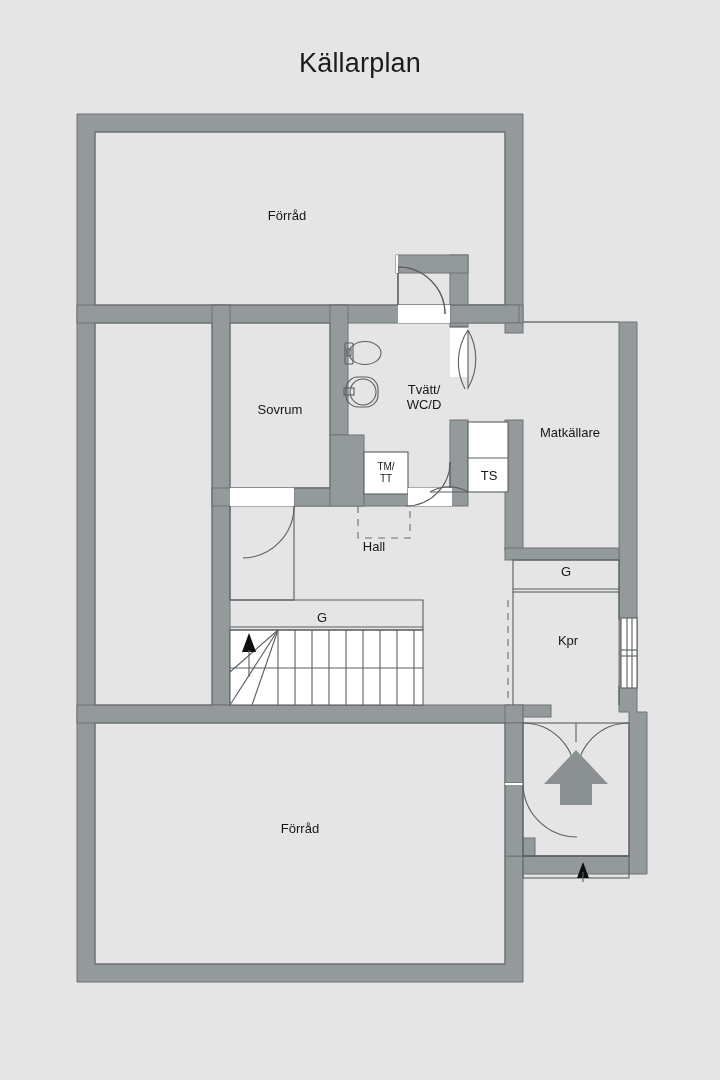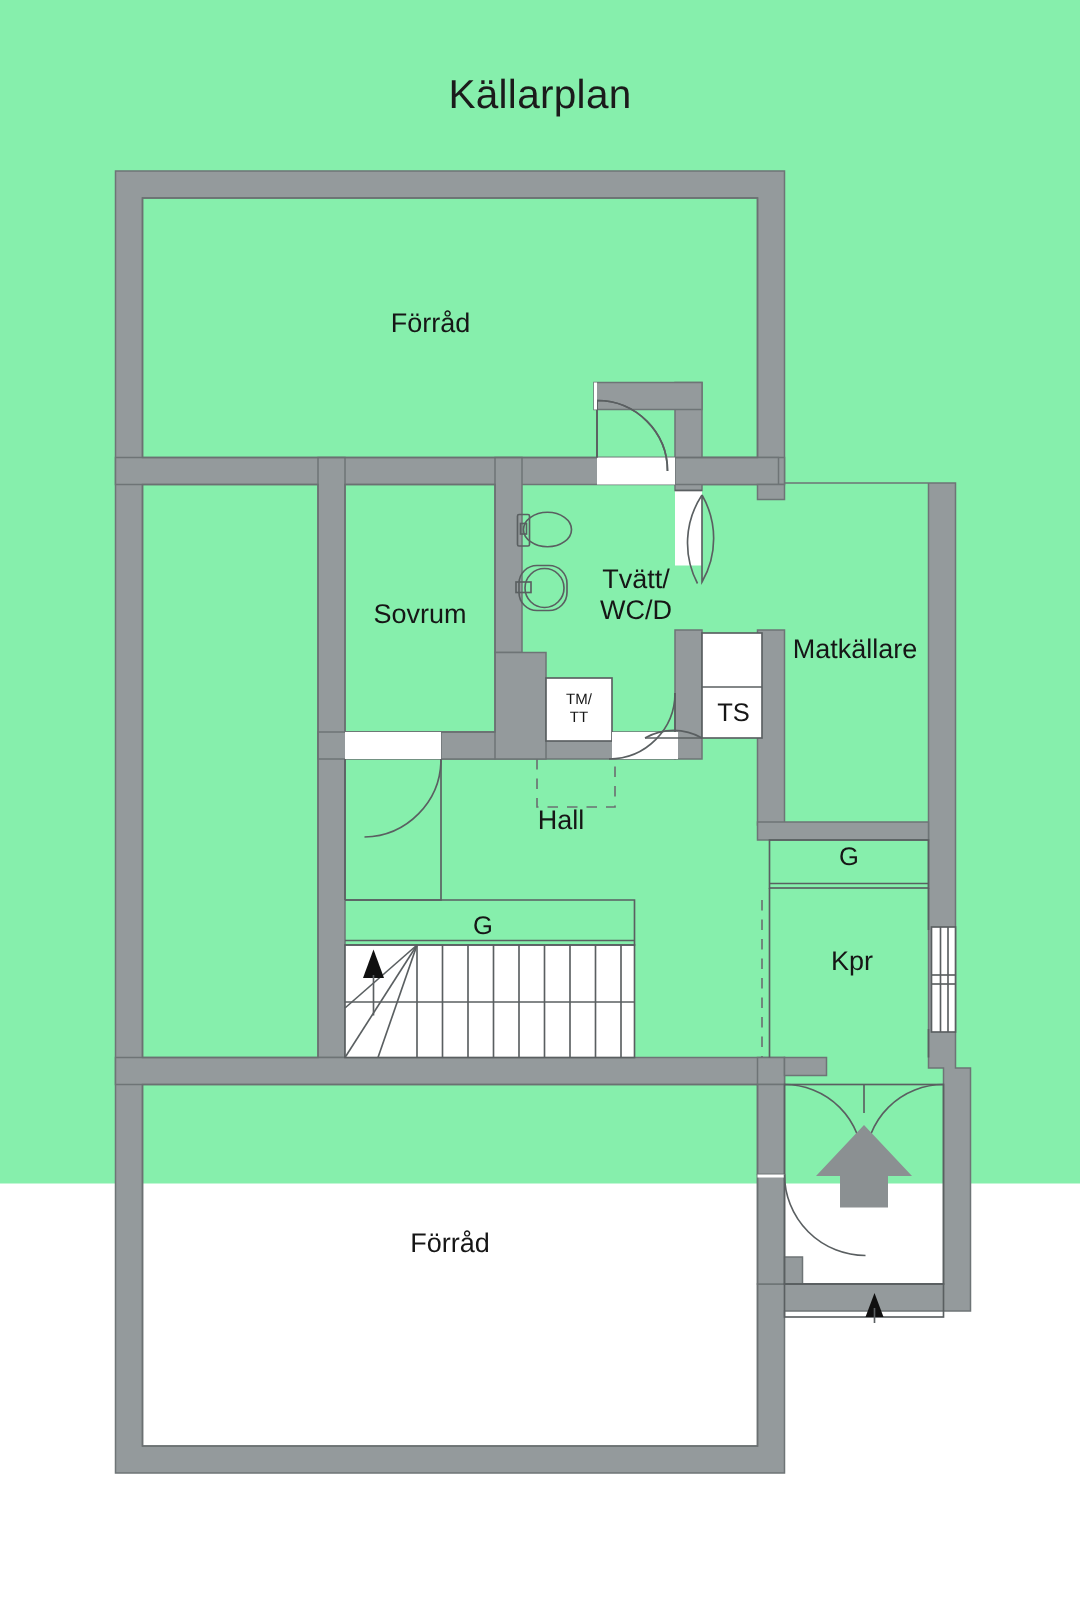--- a/index.html
+++ b/index.html
@@ -12,22 +12,22 @@
     height: 1080px;
     font-family: "Liberation Sans", sans-serif;
     color: #1b1b1b;
     position: relative;
     overflow: hidden;
   }
   #page {
     position: absolute;
     left: 0; top: 0;
     width: 720px;
-    height: 789px;
-    background: #86efac;
+    height: 1080px;
+    background: #e5e5e5;
   }
   #plan-title {
     position: absolute;
     left: 0;
     top: 48px;
     width: 720px;
     text-align: center;
     font-size: 27px;
     font-weight: 400;
     letter-spacing: 0.2px;
@@ -43,30 +43,30 @@
   }
   #floorplan-canvas {
     position: absolute;
     left: 0;
     top: 0;
     width: 720px;
     height: 1080px;
   }
   .room-label {
     position: absolute;
-    font-size: 18px;
+    font-size: 13px;
     color: #161616;
     text-align: center;
     line-height: 1.18;
     white-space: pre-line;
     transform: translate(-50%, -50%);
     pointer-events: none;
   }
   .room-label.small {
-    font-size: 17px;
+    font-size: 13px;
   }
   .room-label.tiny {
     font-size: 10px;
   }
 </style>
 </head>
 <body>
 
 <div id="page">
 

